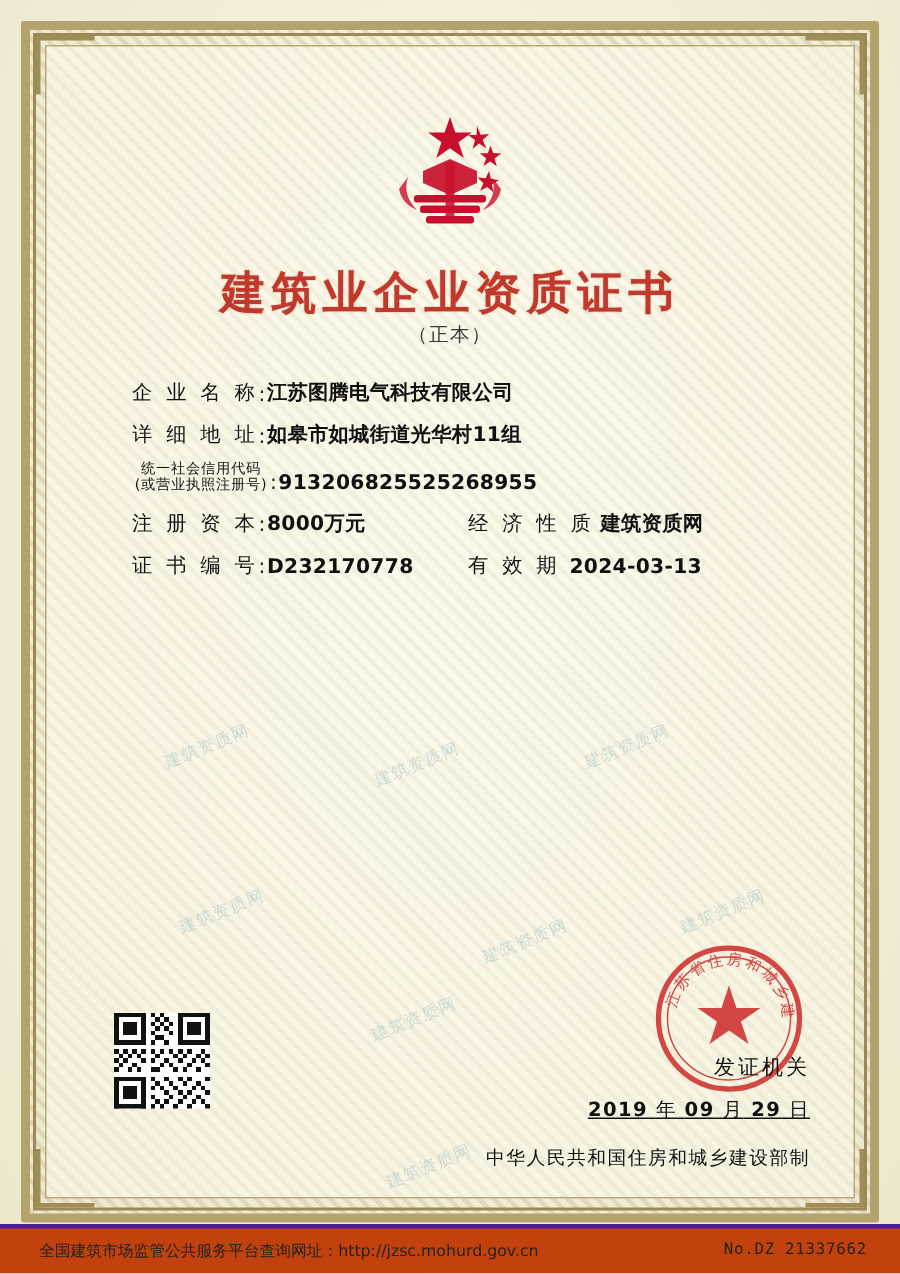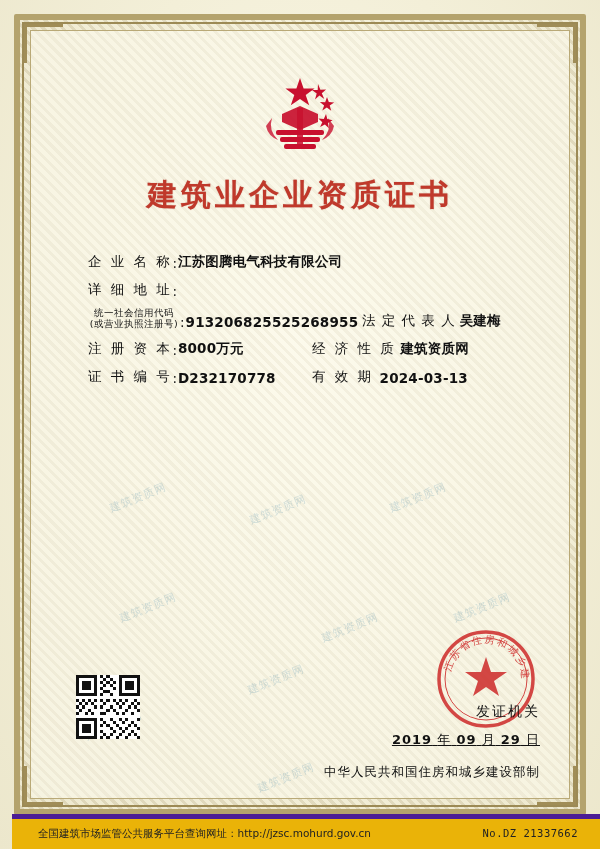--- a/index.html
+++ b/index.html
@@ -238,26 +238,26 @@
     bottom: 118px;
     width: 104px;
     height: 104px;
     opacity: 0.82;
     pointer-events: none;
   }
 
   
   .footer {
     position: absolute;
-    left: 12px;
+    left: 0;
     right: 0;
     bottom: 0;
     height: 30px;
-    border-top: 5px solid #4c1d95;
-    background: #eab308;
+    border-top: 3px solid #4c1d95;
+    background: #c2410c;
   }
   .footer-left {
     position: absolute;
     left: 26px;
     top: 8px;
     font-family: "DejaVu Sans", sans-serif;
     font-size: 10.5px;
     color: #222;
   }
   .footer-right {
@@ -297,20 +297,21 @@
         <rect x="26" y="65" width="40" height="5" rx="2"></rect>
         <rect x="30" y="72" width="32" height="5" rx="2"></rect>
         <rect x="43" y="36" width="6" height="38" opacity="0.85"></rect>
         <path d="M18 46 q-4 12 6 22 q-10 -4 -12 -14 Z" opacity="0.8"></path>
         <path d="M74 46 q4 12 -6 22 q10 -4 12 -14 Z" opacity="0.8"></path>
       </g>
     </svg>
   </div>
 
   <div class="title">建筑业企业资质证书</div>
+  <div class="subtitle">（正本）</div>
 
   <div class="wm" style="left:108px; top:490px;">建筑资质网</div>
   <div class="wm" style="left:248px; top:502px;">建筑资质网</div>
   <div class="wm" style="left:388px; top:490px;">建筑资质网</div>
   <div class="wm" style="left:118px; top:600px;">建筑资质网</div>
   <div class="wm" style="left:320px; top:620px;">建筑资质网</div>
   <div class="wm" style="left:452px; top:600px;">建筑资质网</div>
   <div class="wm" style="left:246px; top:672px;">建筑资质网</div>
   <div class="wm" style="left:256px; top:770px;">建筑资质网</div>
   <div class="wm" style="left:84px;  top:718px;">建筑资质网</div>
@@ -322,35 +323,32 @@
         <span class="lbl">企 业 名 称</span>
         <span class="colon">:</span>
         <span class="val">江苏图腾电气科技有限公司</span>
       </div>
     </div>
 
     <div class="row">
       <div class="cell" style="width:100%;">
         <span class="lbl">详 细 地 址</span>
         <span class="colon">:</span>
+        <span class="val">如皋市如城街道光华村11组</span>
       </div>
     </div>
 
     <div class="row">
       <div class="cell left" style="width:274px;">
         <span class="lbl-stack">
           <span>统一社会信用代码</span>
           <span>(或营业执照注册号)</span>
         </span>
         <span class="colon">:</span>
         <span class="val num">913206825525268955</span>
-      </div>
-      <div class="cell right">
-        <span class="lbl tight">法 定 代 表 人</span>
-        <span class="val" style="margin-left:4px;">吴建梅</span>
       </div>
     </div>
 
     <div class="row">
       <div class="cell left">
         <span class="lbl">注 册 资 本</span>
         <span class="colon">:</span>
         <span class="val">8000万元</span>
       </div>
       <div class="cell right">

